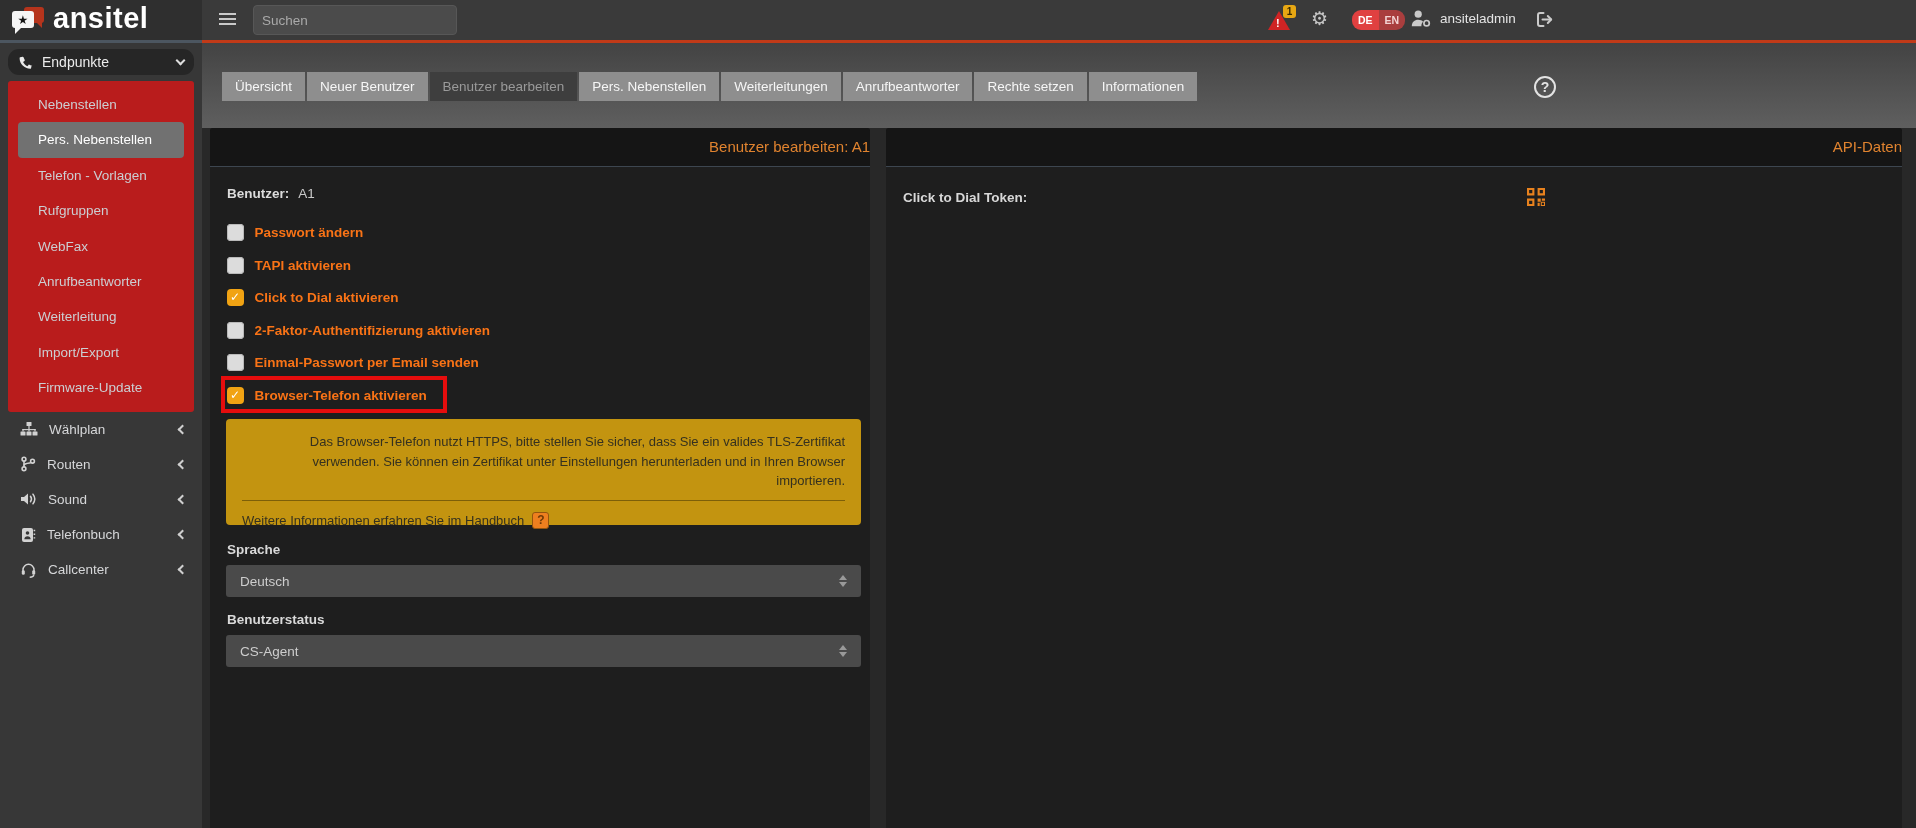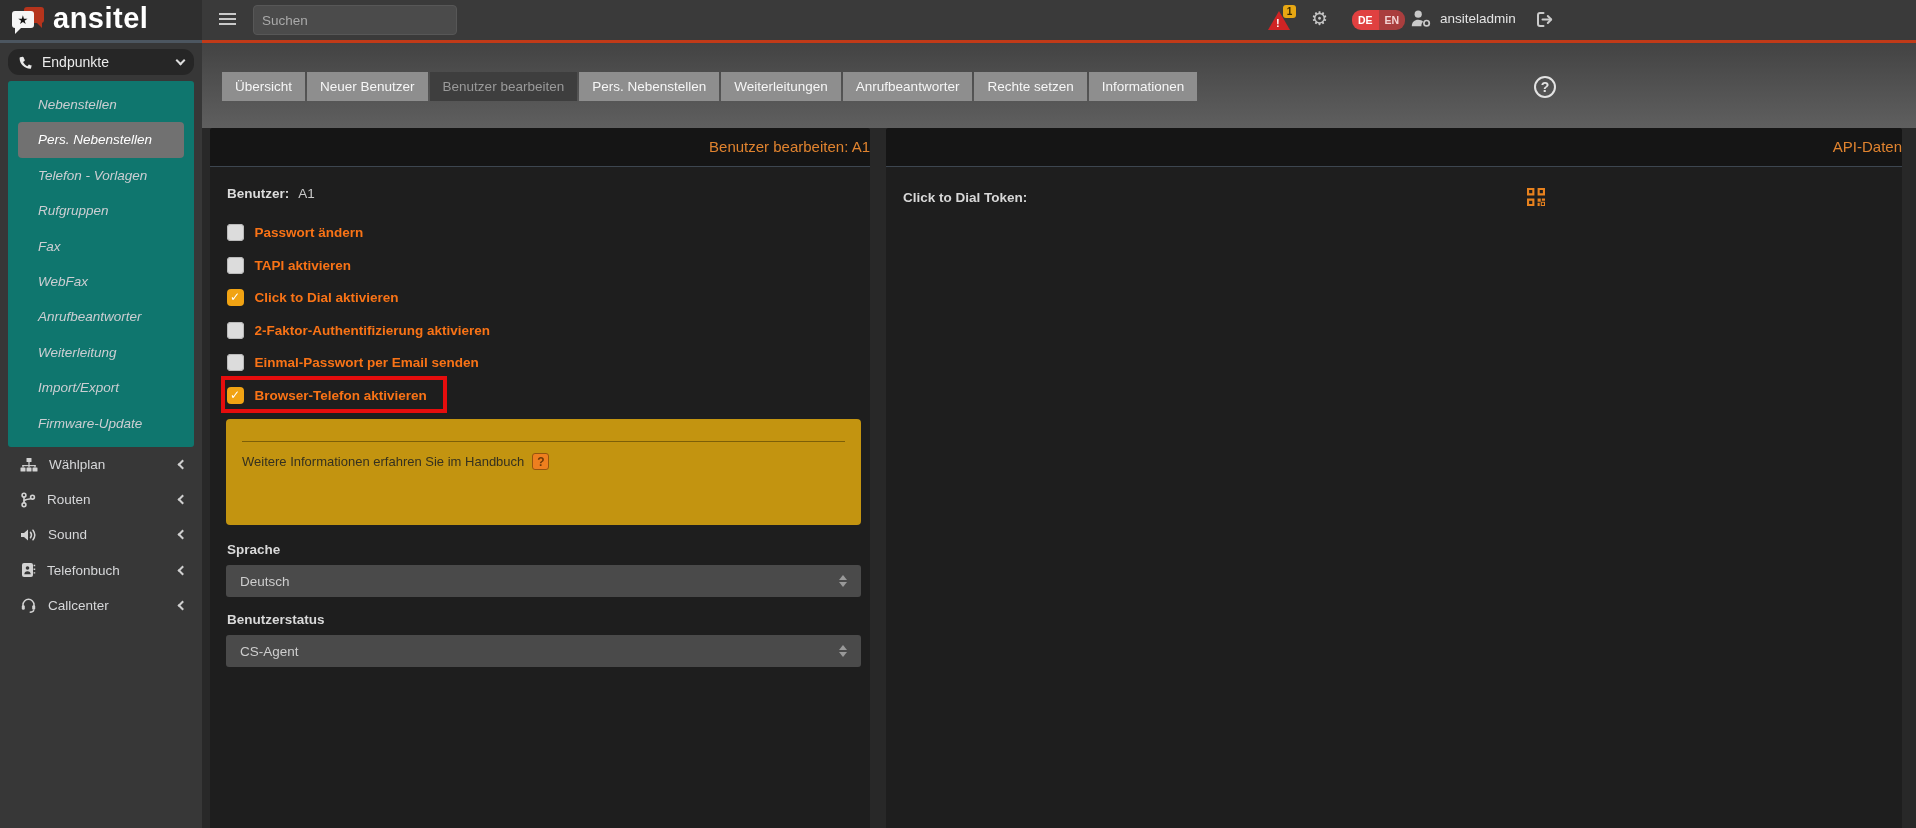--- a/index.html
+++ b/index.html
@@ -56,21 +56,21 @@
   
   #sidebar { position:absolute; left:0; top:43px; width:202px; bottom:0; background:#373737; }
   .ep-btn { margin:6px 8px 0; height:26px; background:#262626; border-radius:11px;
             display:flex; align-items:center; padding:0 10px; color:#ececec; font-size:14px; cursor:pointer;}
   .ep-btn .lbl { margin-left:9px; }
   .chev { display:inline-block; width:7px; height:7px;
           border-right:2px solid currentColor; border-bottom:2px solid currentColor; }
   .chev.down { transform:rotate(45deg); margin-top:-3px; }
   .chev.left { transform:rotate(135deg); }
   .ep-btn .chev { margin-left:auto; color:#dcdcdc; }
-  #submenu { margin:6px 8px 0; background:#0f766e; border-radius:3px; padding:6px 0;font-style:italic; }
+  #submenu { margin:6px 8px 0; background:#b91c1c; border-radius:3px; padding:6px 0; }
   .sub-item { height:35.4px; line-height:35.4px; padding-left:30px; font-size:13.5px; color:#ccced2; cursor:pointer; }
   .sub-item.active { margin:0 10px; padding-left:20px; border-radius:4px; background:#717171; color:#fff; }
   .group-row { height:35.2px; display:flex; align-items:center; padding:0 16px 0 20px;
                color:#d6d7d9; font-size:13.5px; cursor:pointer; }
   .group-row svg { margin-right:11px; }
   .group-row .chev { margin-left:auto; color:#cfcfcf; }
 
   
   #tabstrip { position:absolute; left:202px; top:43px; right:0; height:88px;
               background:linear-gradient(#434343,#606060); }
@@ -181,21 +181,20 @@
       <path fill="#e9e9e9" d="M15.2 11.6l-3.1-1.3c-.3-.1-.7 0-.9.3l-1.2 1.5c-2-1-3.6-2.6-4.6-4.6l1.5-1.2c.3-.2.4-.6.3-.9L5.9 2.3c-.2-.4-.6-.6-1-.5L2.3 2.4c-.4.1-.6.4-.6.8 0 6.3 5.1 11.4 11.4 11.4.4 0 .7-.3.8-.6l.6-2.6c.1-.4-.1-.8-.5-1z"></path>
     </svg>
     <span class="lbl">Endpunkte</span>
     <span class="chev down"></span>
   </div>
   <div id="submenu">
     <div class="sub-item">Nebenstellen</div>
     <div class="sub-item active">Pers. Nebenstellen</div>
     <div class="sub-item">Telefon - Vorlagen</div>
     <div class="sub-item">Rufgruppen</div>
-    <div class="sub-item">Fax</div>
     <div class="sub-item">WebFax</div>
     <div class="sub-item">Anrufbeantworter</div>
     <div class="sub-item">Weiterleitung</div>
     <div class="sub-item">Import/Export</div>
     <div class="sub-item">Firmware-Update</div>
   </div>
 
   <div class="group-row">
     <svg class="ic" width="18" height="16" viewBox="0 0 18 16" fill="#d2d2d2">
       <rect x="6.5" y="1" width="5" height="4" rx=".5"></rect>
@@ -295,20 +294,21 @@
       <span class="cb-label">Einmal-Passwort per Email senden</span>
     </div>
     <div class="cb-row checked" style="top:259px">
       <span class="cb-box"></span>
       <span class="cb-label">Browser-Telefon aktivieren</span>
     </div>
 
     <div id="red-box"></div>
 
     <div id="warn-box">
+      <div>Das Browser-Telefon nutzt HTTPS, bitte stellen Sie sicher, dass Sie ein valides TLS-Zertifikat verwenden. Sie können ein Zertifikat unter Einstellungen herunterladen und in Ihren Browser importieren.</div>
       <hr>
       <div class="more-row">
         <span>Weitere Informationen erfahren Sie im Handbuch</span>
         <span class="q-badge">?</span>
       </div>
     </div>
 
     <div class="field-label" style="top:414px">Sprache</div>
     <div class="select" style="top:437px">
       <span>Deutsch</span>

